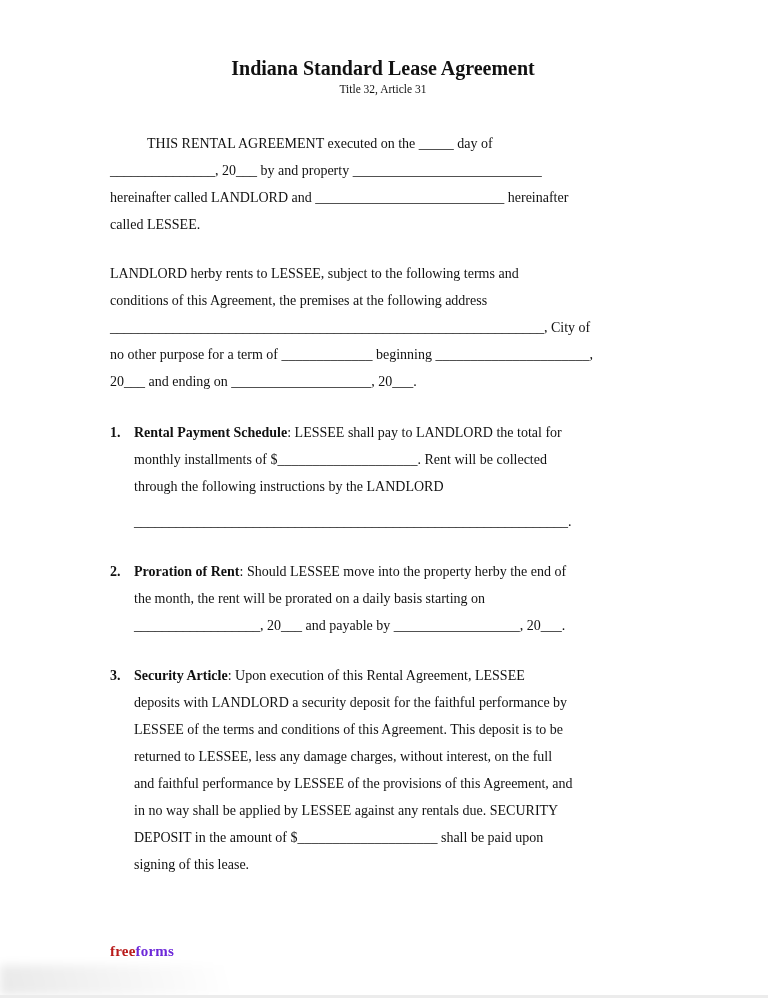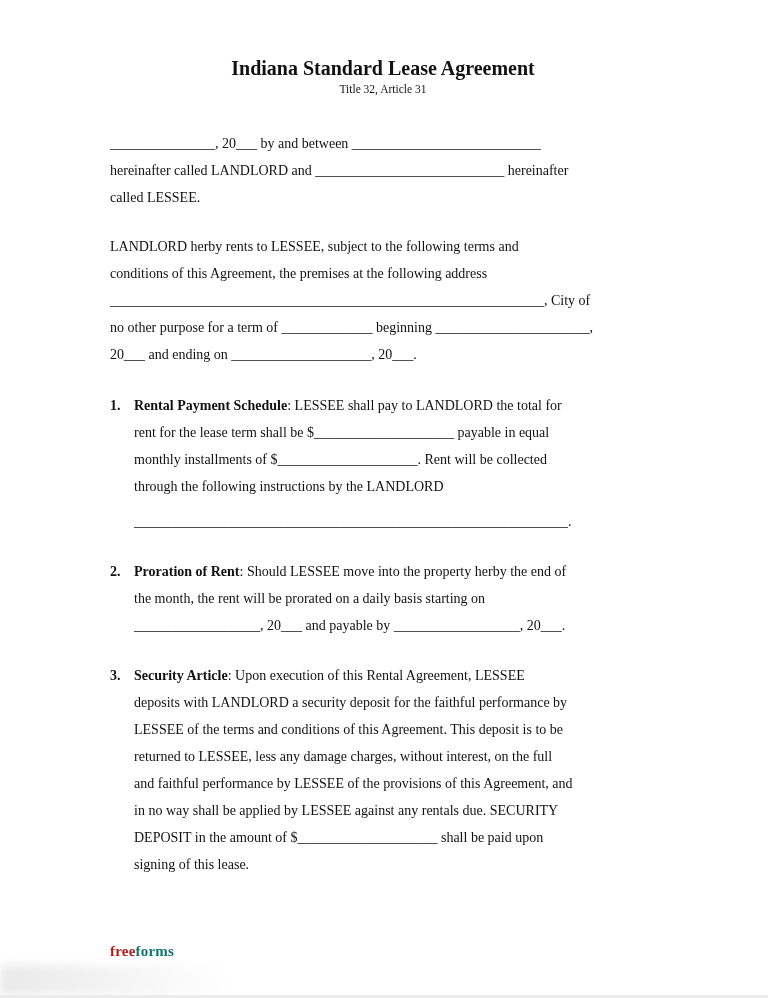--- a/index.html
+++ b/index.html
@@ -54,21 +54,21 @@
   .fill-line { margin-top: 8px; }
   .footer-brand {
     position: absolute;
     left: 110px;
     top: 938px;
     font-size: 15px;
     font-weight: bold;
     letter-spacing: 0.2px;
   }
   .brand-free { color: #b91c1c; }
-  .brand-forms { color: #0f766e; }
+  .brand-forms { color: #6d28d9; }
   .corner-shadow {
     position: absolute;
     left: 0;
     bottom: 3px;
     width: 330px;
     height: 30px;
     background: linear-gradient(75deg, rgba(0,0,0,0.085), rgba(0,0,0,0.0) 70%);
     filter: blur(5px);
     pointer-events: none;
   }
@@ -86,22 +86,23 @@
 
 <div class="page">
   <div class="content">
 
     <div class="title-block">
       <h1 class="doc-title">Indiana Standard Lease Agreement</h1>
       <div class="doc-subtitle">Title 32, Article 31</div>
     </div>
 
     <div class="para intro">
+      <div class="line first-indent">THIS RENTAL AGREEMENT executed on the _____ day of</div>
       <div>
-          <div class="line">_______________, 20___ by and between ___________________________</div>
+          <div class="line">_______________, 20___ by and property ___________________________</div>
           <div class="line">hereinafter called LANDLORD and ___________________________ hereinafter</div>
           <div class="line">called LESSEE.</div>
         </div>
     </div>
 
     <div class="para">
       <div>
           <div class="line">LANDLORD herby rents to LESSEE, subject to the following terms and</div>
           <div class="line">conditions of this Agreement, the premises at the following address</div>
           <div class="line">______________________________________________________________, City of</div>
@@ -110,21 +111,20 @@
         </div>
     </div>
 
     <div class="list">
 
       <div class="item">
         <div class="item-num">1.</div>
         <div class="item-body">
           <div class="line"><span class="item-heading">Rental Payment Schedule</span><span>: LESSEE shall pay to LANDLORD the total for</span></div>
           <div>
-              <div class="line">rent for the lease term shall be $____________________ payable in equal</div>
               <div class="line">monthly installments of $____________________. Rent will be collected</div>
               <div class="line">through the following instructions by the LANDLORD</div>
             </div>
           <div class="line fill-line">______________________________________________________________.</div>
         </div>
       </div>
 
       <div class="item">
         <div class="item-num">2.</div>
         <div class="item-body">

